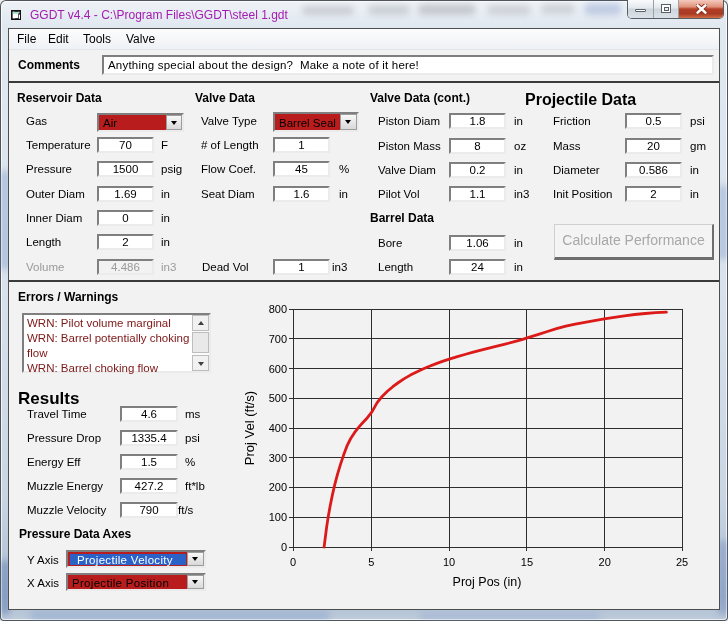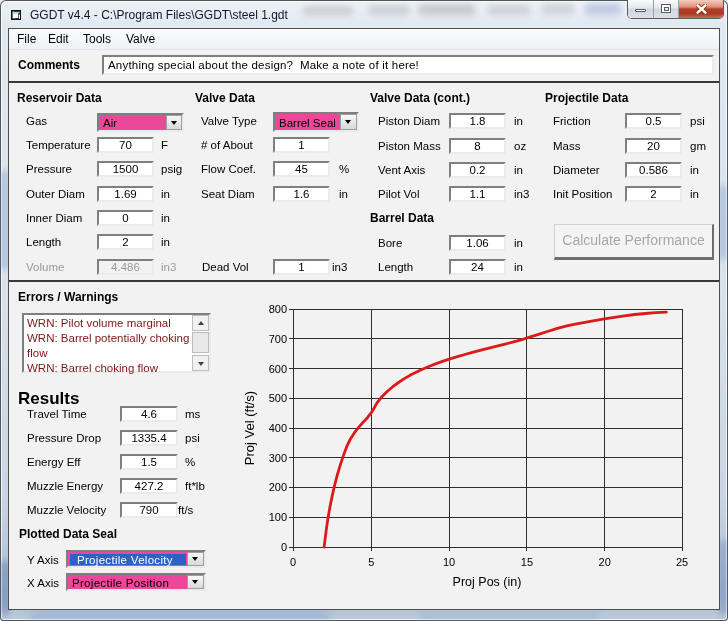--- a/index.html
+++ b/index.html
@@ -21,21 +21,21 @@
 .fld{box-sizing:border-box;width:57px;height:16px;background:#fff;
  border-top:2px solid #7f7f7f;border-left:2px solid #7f7f7f;
  border-bottom:2px solid #ebebeb;border-right:2px solid #ebebeb;
  text-align:center;font-size:11.5px;line-height:12px;color:#000;}
 .fld.dis{background:#f2f2f2;color:#9a9a9a;}
 .inp{box-sizing:border-box;background:#fff;
  border-top:2px solid #7f7f7f;border-left:2px solid #7f7f7f;
  border-bottom:2px solid #ebebeb;border-right:2px solid #ebebeb;
  font-size:11.5px;line-height:16px;color:#000;padding-left:4px;letter-spacing:.2px;white-space:nowrap;overflow:hidden;}
 
-.cmb{box-sizing:border-box;height:19px;background:#ec4899;
+.cmb{box-sizing:border-box;height:19px;background:#b91c1c;
  border-top:2px solid #7f7f7f;border-left:2px solid #7f7f7f;
  border-bottom:2px solid #ebebeb;border-right:2px solid #ebebeb;
  font-size:11.5px;color:#000;}
 .cmb .txt{position:absolute;left:4px;top:2px;line-height:12px;white-space:nowrap;}
 .cbtn{position:absolute;right:0;top:0;bottom:0;width:16px;background:linear-gradient(#f8f8f8,#d8d8d8);border:1px solid #9d9d9d;box-sizing:border-box;}
 .cbtn:after{content:"";position:absolute;left:50%;top:50%;margin:-2px 0 0 -3.5px;border:3.5px solid transparent;border-top:4px solid #000;border-bottom:0;}
 .dvd{background:#3a3a3a;height:2px;left:9px;width:710px;}
 
 .sel{position:absolute;left:2px;top:2px;right:18px;bottom:1px;background:#2a62c8;color:#fff;font-size:11.5px;line-height:13.5px;padding-left:7px;letter-spacing:.3px;}
 </style></head>
@@ -56,21 +56,21 @@
 <div class="ab smudge" style="left:420px;top:612px;width:180px;height:8px;background:rgba(130,155,205,.28)"></div>
 
 <svg class="ab" style="left:11px;top:9px" width="11" height="12" viewBox="0 0 11 12">
  <rect x="0.8" y="1.8" width="8.4" height="8.4" fill="#fff" stroke="#111" stroke-width="1.6"></rect>
  <rect x="1.8" y="3.1" width="6.4" height="1.5" fill="#8fd8bc"></rect>
  <rect x="3.4" y="1.4" width="4.2" height="1.2" fill="#111"></rect>
  <rect x="7.2" y="4.4" width="2.6" height="6.6" fill="#111"></rect>
  <rect x="7.8" y="5.6" width="1.2" height="4.2" fill="#fff"></rect>
  <rect x="4.2" y="9.4" width="3.4" height="1.4" fill="#111"></rect>
 </svg>
-<div class="ab" style="left:30px;top:8px;font-size:12px;color:#0f172a;">GGDT v4.4 - C:\Program Files\GGDT\steel 1.gdt</div>
+<div class="ab" style="left:30px;top:8px;font-size:12px;color:#a21caf;">GGDT v4.4 - C:\Program Files\GGDT\steel 1.gdt</div>
 
 <div class="ab" id="capbtns" style="left:628px;top:0px;width:95px;height:18px;border-radius:0 0 4px 4px;
  box-shadow:0 0 0 1px #565d64, inset 0 0 0 1px rgba(255,255,255,.6);overflow:hidden;">
  <div style="position:absolute;left:0;top:0;width:26px;height:18px;background:linear-gradient(#fafbfc,#e3e8ed 45%,#cdd5dd 50%,#dbe1e7);border-right:1px solid #9aa0a8;box-sizing:border-box;">
   <span style="position:absolute;left:7px;top:9px;width:11px;height:3px;background:#fff;border:1px solid #5a5f66;border-radius:1px;box-sizing:border-box;"></span>
  </div>
  <div style="position:absolute;left:26px;top:0;width:25px;height:18px;background:linear-gradient(#fafbfc,#e3e8ed 45%,#cdd5dd 50%,#dbe1e7);border-right:1px solid #9aa0a8;box-sizing:border-box;">
   <span style="position:absolute;left:7px;top:4px;width:10px;height:9px;border:1px solid #5a5f66;background:#fff;box-sizing:border-box;"></span>
   <span style="position:absolute;left:9.5px;top:6.5px;width:5px;height:4px;border:1px solid #5a5f66;background:#e8ecf0;box-sizing:border-box;"></span>
  </div>
@@ -92,21 +92,21 @@
 <div class="menu ab" style="left:83px;top:32px">Tools</div>
 <div class="menu ab" style="left:126px;top:32px">Valve</div>
 
 <div class="ab hd" style="left:18px;top:58px;font-size:12px">Comments</div>
 <div class="ab inp" style="left:102px;top:55px;width:612px;height:20px;">Anything special about the design?&nbsp; Make a note of it here!</div>
 <div class="ab dvd" style="top:81px"></div>
 
 <div class="ab hd" style="left:17px;top:91px;font-size:12px">Reservoir Data</div>
 <div class="ab hd" style="left:195px;top:91px;font-size:12px">Valve Data</div>
 <div class="ab hd" style="left:370px;top:91px;font-size:12px">Valve Data (cont.)</div>
-<div class="ab hd" style="left:545px;top:91px;font-size:12px">Projectile Data</div>
+<div class="ab hd" style="left:525px;top:91px;font-size:16px">Projectile Data</div>
 <div class="ab hd" style="left:370px;top:211px;font-size:12px">Barrel Data</div>
 
 <div class="ab lb" style="left:26px;top:115px">Gas</div>
 <div class="ab cmb" style="left:97px;top:113px;width:87px">
     <span class="txt">Air</span>
     <span class="cbtn"></span>
   </div>
 <div class="ab lb" style="left:26px;top:139px">Temperature</div>
 <div class="ab fld" style="left:97px;top:137px">70</div>
 <div class="ab lb" style="left:161px;top:139px">F</div>
@@ -124,39 +124,39 @@
 <div class="ab lb" style="left:161px;top:236px">in</div>
 <div class="ab lb gray" style="left:26px;top:261px">Volume</div>
 <div class="ab fld dis" style="left:97px;top:259px">4.486</div>
 <div class="ab lb gray" style="left:161px;top:261px">in3</div>
 
 <div class="ab lb" style="left:201px;top:115px">Valve Type</div>
 <div class="ab cmb" style="left:273px;top:112px;width:86px;height:20px">
     <span class="txt" style="top:3px">Barrel Seal</span>
     <span class="cbtn" style="width:17px"></span>
   </div>
-<div class="ab lb" style="left:201px;top:139px"># of About</div>
+<div class="ab lb" style="left:201px;top:139px"># of Length</div>
 <div class="ab fld" style="left:273px;top:137px">1</div>
 <div class="ab lb" style="left:201px;top:163px">Flow Coef.</div>
 <div class="ab fld" style="left:273px;top:161px">45</div>
 <div class="ab lb" style="left:339px;top:163px">%</div>
 <div class="ab lb" style="left:201px;top:188px">Seat Diam</div>
 <div class="ab fld" style="left:273px;top:186px">1.6</div>
 <div class="ab lb" style="left:339px;top:188px">in</div>
 <div class="ab lb" style="left:202px;top:261px">Dead Vol</div>
 <div class="ab fld" style="left:273px;top:259px">1</div>
 <div class="ab lb" style="left:332px;top:261px">in3</div>
 
 <div class="ab lb" style="left:378px;top:115px">Piston Diam</div>
 <div class="ab fld" style="left:449px;top:113px">1.8</div>
 <div class="ab lb" style="left:514px;top:115px">in</div>
 <div class="ab lb" style="left:378px;top:140px">Piston Mass</div>
 <div class="ab fld" style="left:449px;top:138px">8</div>
 <div class="ab lb" style="left:514px;top:140px">oz</div>
-<div class="ab lb" style="left:378px;top:164px">Vent Axis</div>
+<div class="ab lb" style="left:378px;top:164px">Valve Diam</div>
 <div class="ab fld" style="left:449px;top:162px">0.2</div>
 <div class="ab lb" style="left:514px;top:164px">in</div>
 <div class="ab lb" style="left:378px;top:188px">Pilot Vol</div>
 <div class="ab fld" style="left:449px;top:186px">1.1</div>
 <div class="ab lb" style="left:514px;top:188px">in3</div>
 <div class="ab lb" style="left:378px;top:237px">Bore</div>
 <div class="ab fld" style="left:449px;top:235px">1.06</div>
 <div class="ab lb" style="left:514px;top:237px">in</div>
 <div class="ab lb" style="left:378px;top:261px">Length</div>
 <div class="ab fld" style="left:449px;top:259px">24</div>
@@ -204,21 +204,21 @@
 <div class="ab lb" style="left:27px;top:456px">Energy Eff</div>
 <div class="ab fld" style="left:120px;top:454px;width:58px">1.5</div>
 <div class="ab lb" style="left:185px;top:456px">%</div>
 <div class="ab lb" style="left:27px;top:480px">Muzzle Energy</div>
 <div class="ab fld" style="left:120px;top:478px;width:58px">427.2</div>
 <div class="ab lb" style="left:185px;top:480px">ft*lb</div>
 <div class="ab lb" style="left:27px;top:504px">Muzzle Velocity</div>
 <div class="ab fld" style="left:120px;top:502px;width:58px">790</div>
 <div class="ab lb" style="left:178px;top:504px">ft/s</div>
 
-<div class="ab hd" style="left:19px;top:527px;font-size:12px">Plotted Data Seal</div>
+<div class="ab hd" style="left:19px;top:527px;font-size:12px">Pressure Data Axes</div>
 <div class="ab lb" style="left:27px;top:554px">Y Axis</div>
 <div class="ab cmb" style="left:66px;top:550px;width:140px;height:18px">
     <span class="sel">Projectile Velocity</span>
     <span class="cbtn" style="width:17px"></span>
   </div>
 <div class="ab lb" style="left:27px;top:577px">X Axis</div>
 <div class="ab cmb" style="left:66px;top:573px;width:140px;height:18px">
     <span class="txt" style="letter-spacing:.3px">Projectile Position</span>
     <span class="cbtn" style="width:17px"></span>
   </div>

